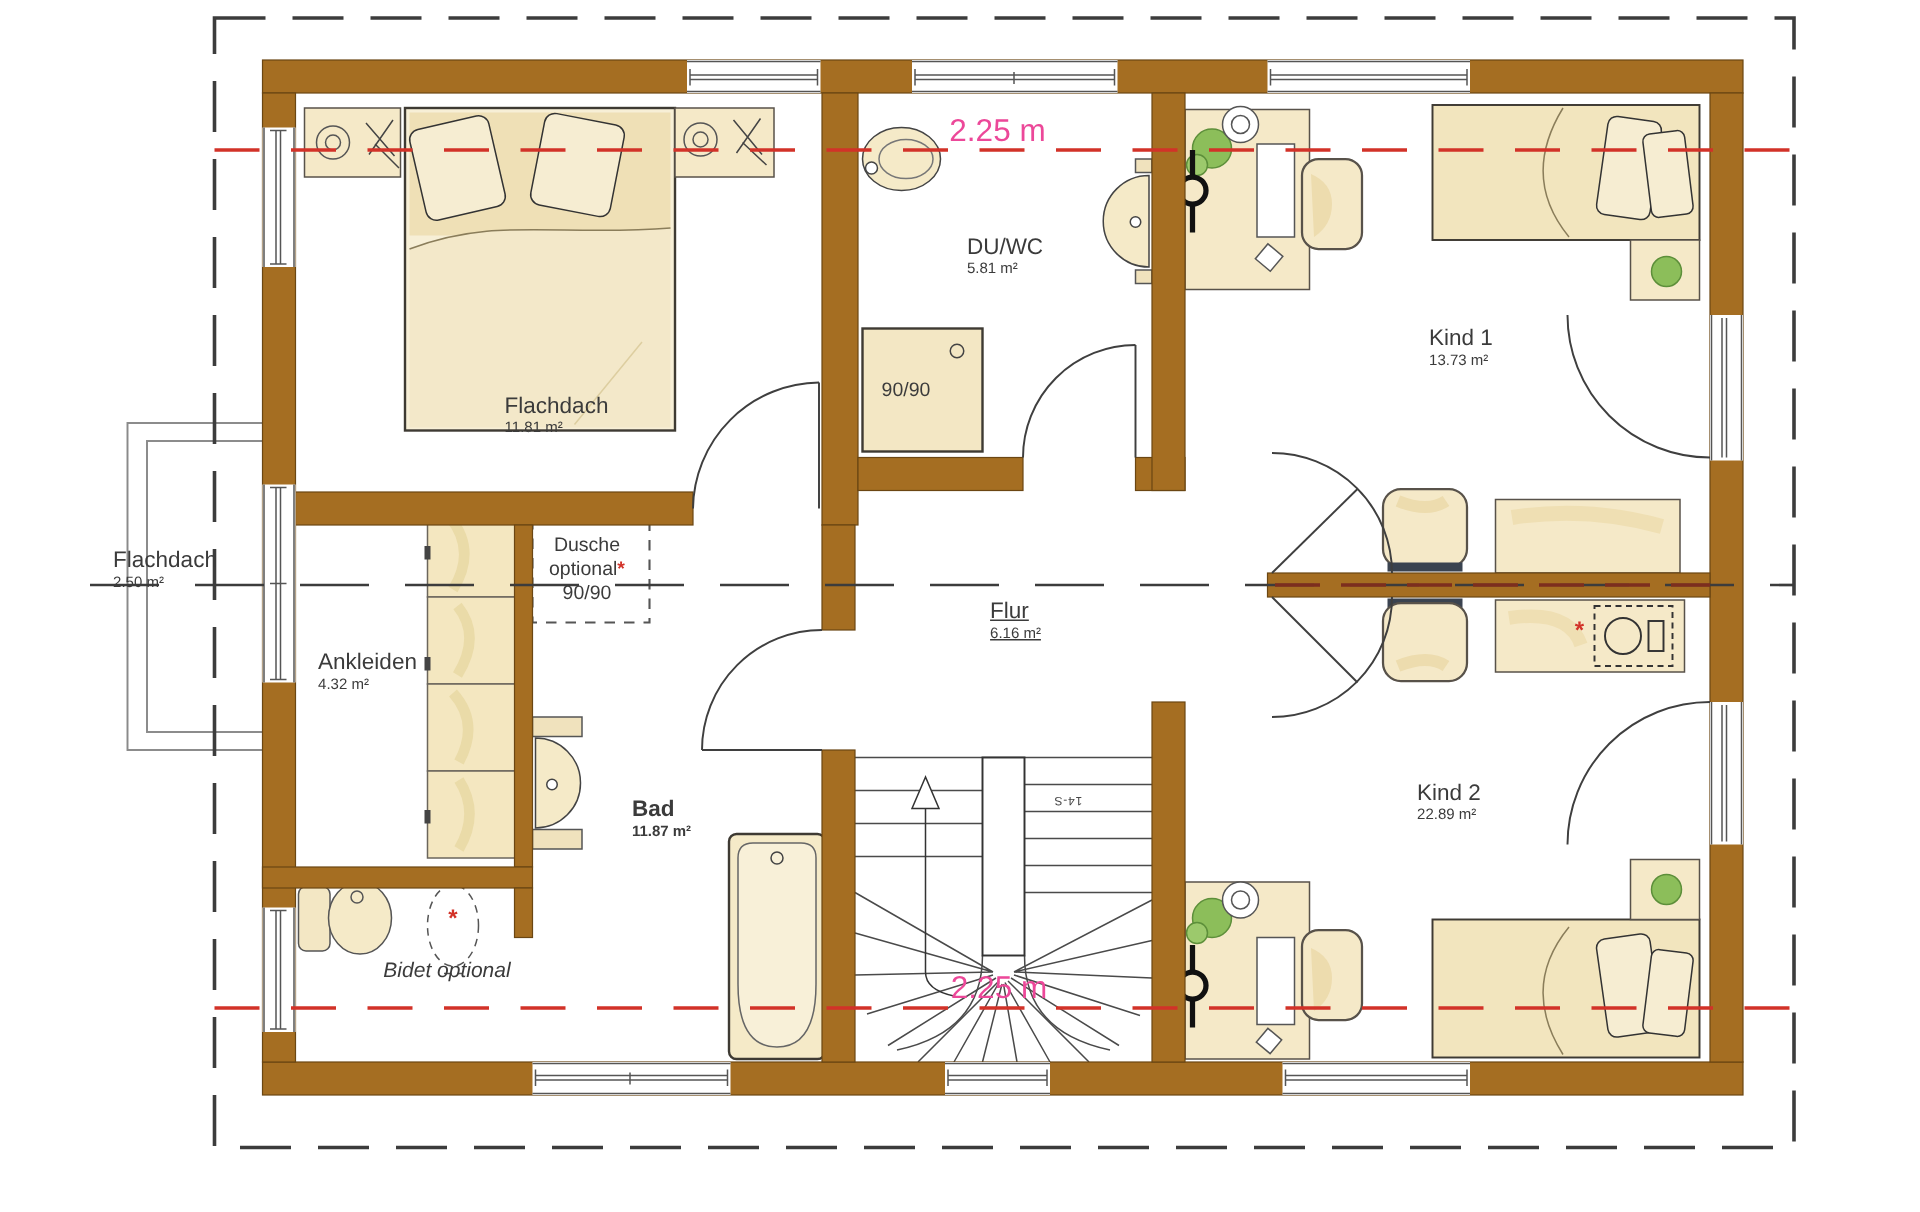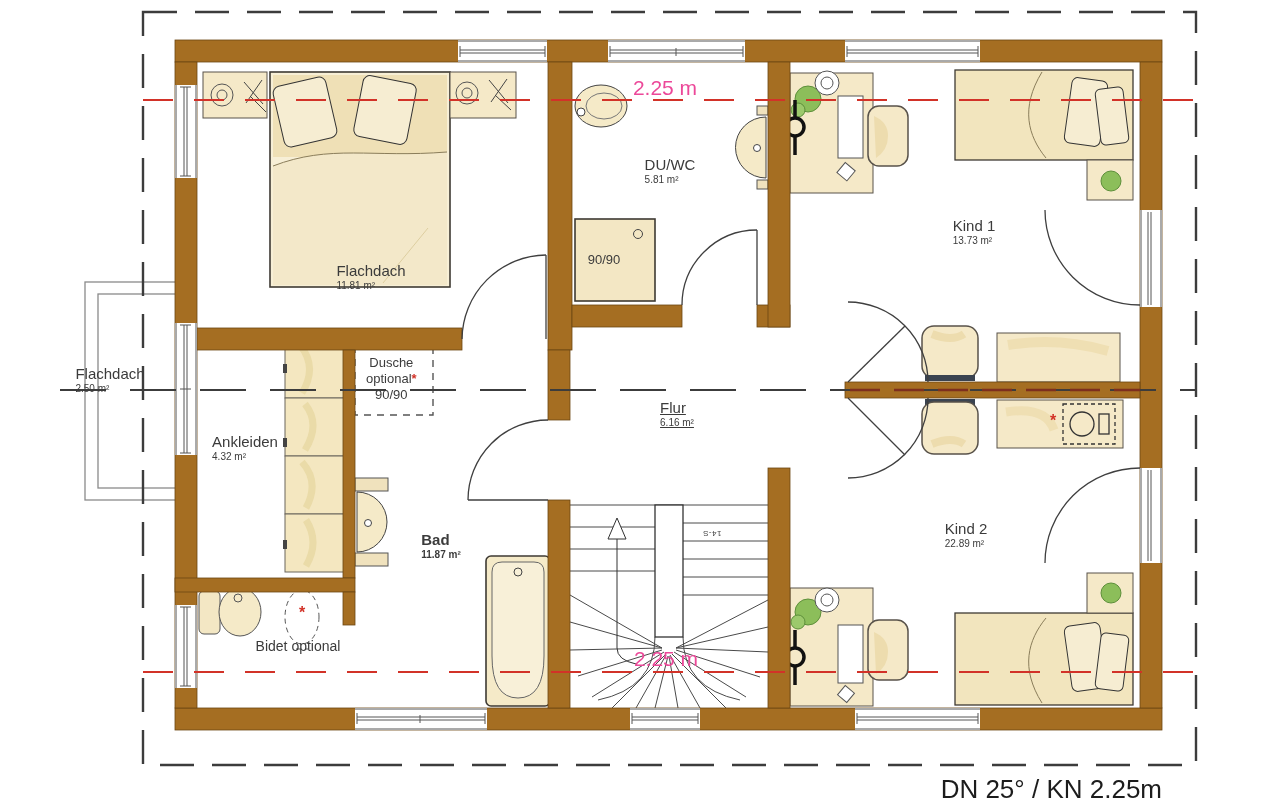--- a/index.html
+++ b/index.html
@@ -371,25 +371,24 @@
 <div class="lbl lbl-left" style="left:366px;top:355px;">
   <div>Dusche</div>
   <div>
     <span>optional</span><span class="red" style="font-weight:bold">*</span>
   </div>
   <div>90/90</div>
 </div>
 
 <div class="lbl small90" style="left:604px;top:252px;">90/90</div>
 
-<div class="lbl" style="left:298px;top:638px;font-size:14px;">Bidet optional</div>
+<div class="lbl" style="left:298px;top:638px;font-size:14px;font-style:italic;">Bidet optional</div>
 
 <span class="ast" style="left:302px;top:604px;">*</span>
 <span class="ast" style="left:1053px;top:412px;">*</span>
 
 <div class="knee" style="left:665px;top:76px;">2.25 m</div>
 <div class="knee" style="left:666px;top:647px;">2.25 m</div>
 
 <div class="tiny" style="left:712px;top:529px;">14-S</div>
 
-<div class="footer">DN 25° / KN 2.25m</div>
 
 </div>
 
 </body></html>

